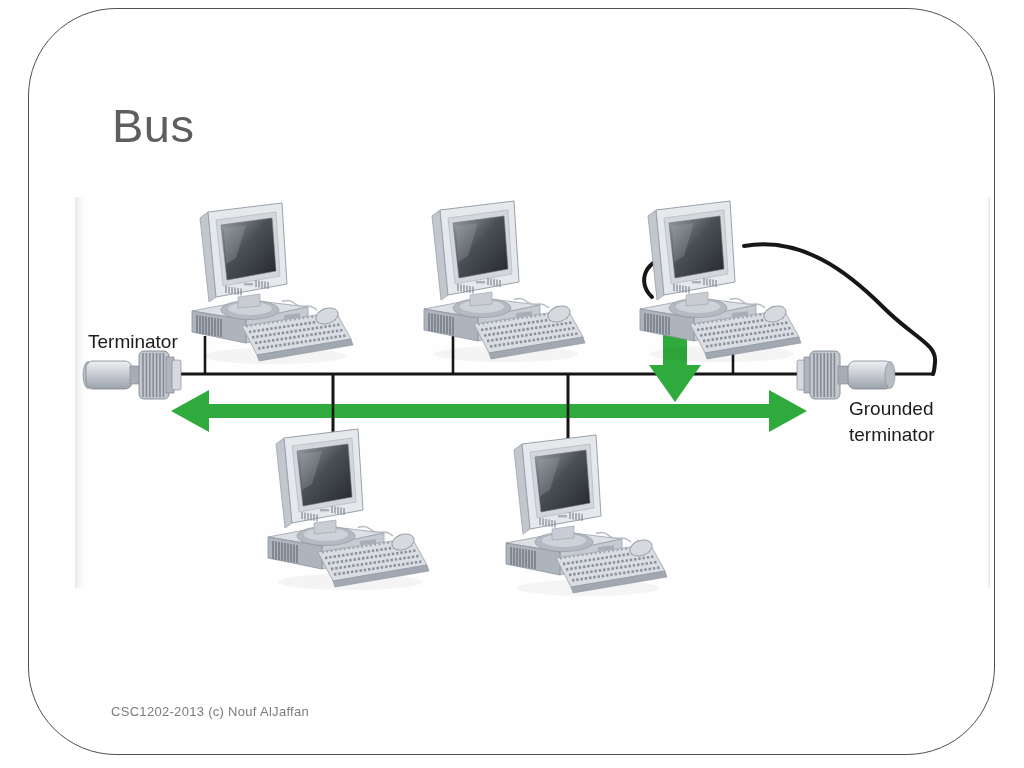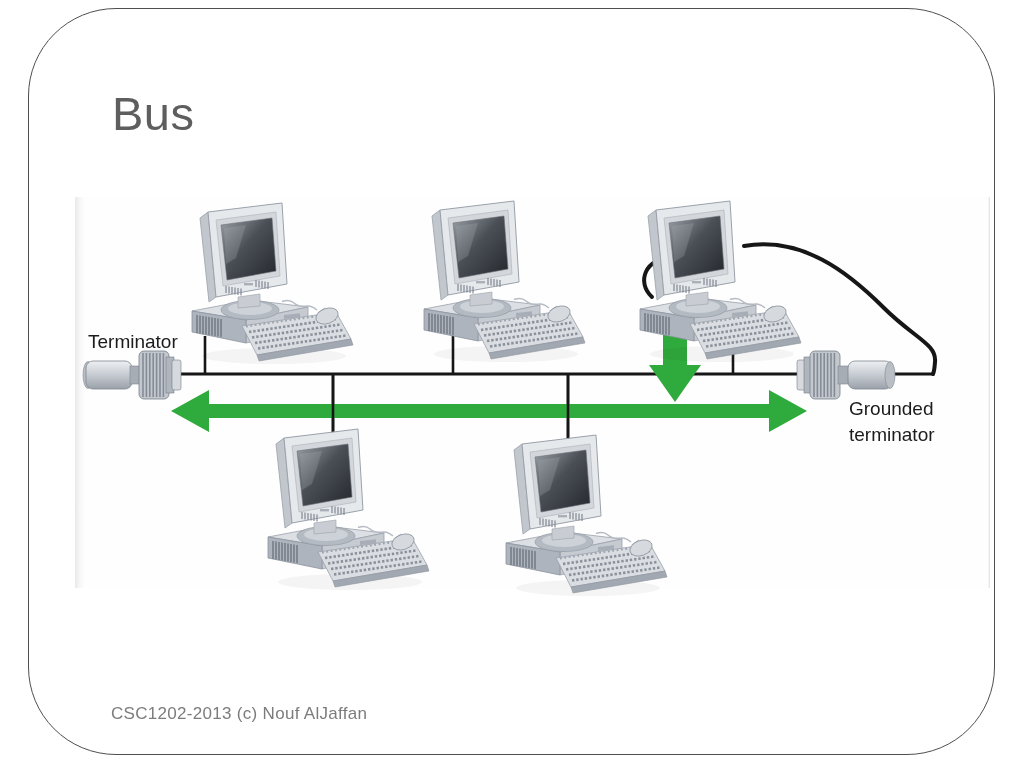--- a/index.html
+++ b/index.html
@@ -4,26 +4,26 @@
 <style>
   html,body{margin:0;padding:0;background:#ffffff;}
   body{width:1024px;height:768px;position:relative;overflow:hidden;
        font-family:"Liberation Sans", sans-serif;}
   .slide-border{
     position:absolute;left:28px;top:8px;width:967px;height:747px;
     border:1.5px solid #4f4f4f;border-radius:88px;box-sizing:border-box;
     background:#ffffff;
   }
   .slide-title{
-    position:absolute;left:112px;top:86px;
+    position:absolute;left:112px;top:98px;
     font-size:47px;font-weight:400;color:#5e5e5e;letter-spacing:0.5px;text-align:center;
   }
   .slide-footer{
     position:absolute;left:111px;top:704px;
-    font-size:17px;color:#7c7c7c;letter-spacing:0.3px;
+    font-size:13px;color:#7c7c7c;letter-spacing:0.3px;
   }
   .diagram-svg{position:absolute;left:0;top:0;}
   svg text{font-family:"Liberation Sans", sans-serif;}
   .term-label{font-size:19px;fill:#1c1c1c;}
 </style>
 </head>
 <body>
 
 <div class="slide-border"></div>
 

